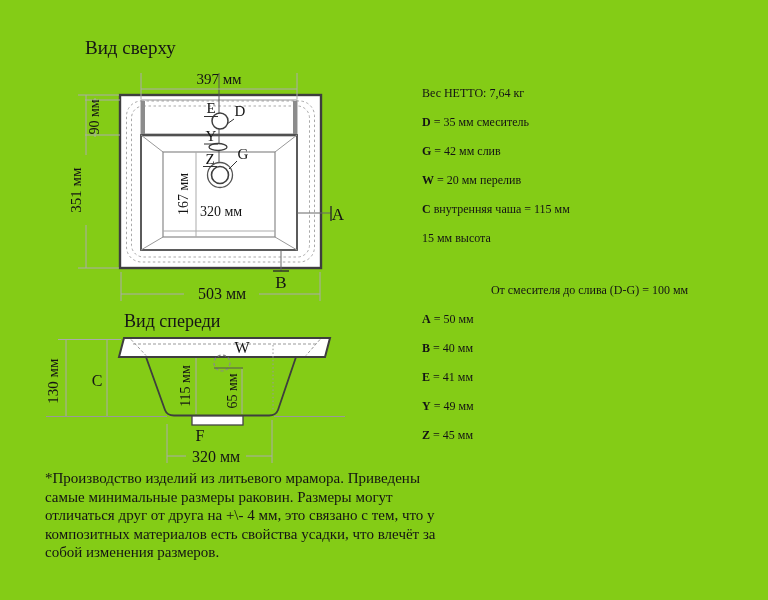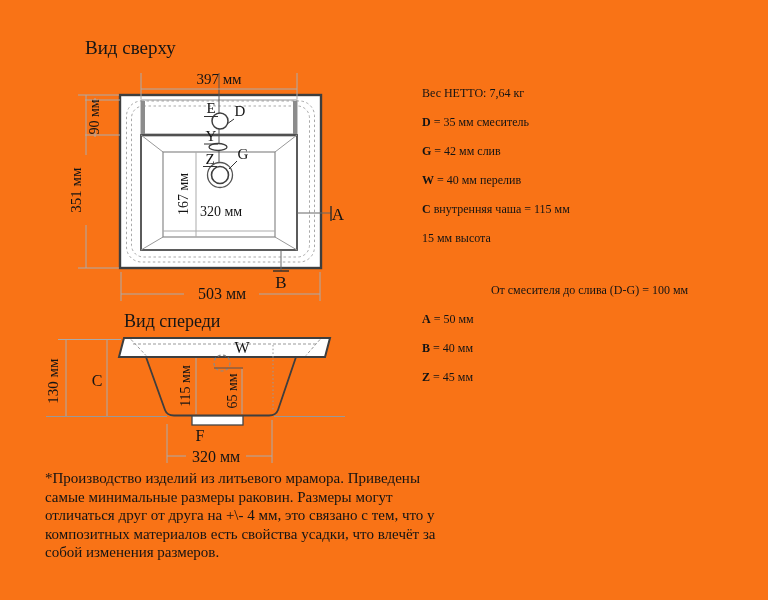--- a/index.html
+++ b/index.html
@@ -1,16 +1,16 @@
 <!DOCTYPE html>
 <html><head>
 <meta charset="utf-8">
 <style>
   html,body{margin:0;padding:0;background:#fff;}
-  #screen{position:relative;width:768px;height:600px;background:#f97316;overflow:hidden;
+  #screen{position:relative;width:768px;height:600px;background:#84cc16;overflow:hidden;
           font-family:"Liberation Serif",serif;color:#111;}
   .view-title{position:absolute;font-size:19px;color:#151515;}
   #front-title{font-size:18px;margin-left:36px;}
   svg{position:absolute;overflow:visible;}
   svg text{font-family:"Liberation Serif",serif;fill:#141414;}
   .dim-txt{font-size:14px;}
   .dim-txt-lg{font-size:15px;}
   .dim-txt-xl{font-size:16px;}
   .ltr{font-size:15px;}
   .ltr-lg{font-size:17px;}
@@ -141,24 +141,26 @@
     <text class="dim-txt" text-anchor="middle" transform="rotate(-90 185 386)" x="185" y="391">115 мм</text>
     <text class="dim-txt" text-anchor="middle" transform="rotate(-90 232 391)" x="232" y="396">65 мм</text>
     <text class="dim-txt-xl" x="200" y="441" text-anchor="middle">F</text>
     <text class="dim-txt-xl" x="216" y="462" text-anchor="middle">320 мм</text>
   </svg>
 
   <div id="specs">
     <div class="spec-line"><b></b><span>Вес НЕТТО: 7,64 кг</span></div>
     <div class="spec-line"><b>D</b><span> = 35 мм смеситель</span></div>
     <div class="spec-line"><b>G</b><span> = 42 мм слив</span></div>
-    <div class="spec-line"><b>W</b><span> = 40 мм перелив</span></div>
+    <div class="spec-line"><b>W</b><span> = 20 мм перелив</span></div>
     <div class="spec-line"><b>C</b><span> внутренняя чаша = 115 мм</span></div>
     <div class="spec-line"><b></b><span>15 мм высота</span></div>
     <div class="spec-line group-gap"><b></b><span>От смесителя до слива (D-G) = 100 мм</span></div>
     <div class="spec-line"><b>A</b><span> = 50 мм</span></div>
     <div class="spec-line"><b>B</b><span> = 40 мм</span></div>
+    <div class="spec-line"><b>E</b><span> = 41 мм</span></div>
+    <div class="spec-line"><b>Y</b><span> = 49 мм</span></div>
     <div class="spec-line"><b>Z</b><span> = 45 мм</span></div>
   </div>
 
   <div id="footnote">*Производство изделий из литьевого мрамора. Приведены самые минимальные размеры раковин. Размеры могут отличаться друг от друга на +\- 4 мм, это связано с тем, что у композитных материалов есть свойства усадки, что влечёт за собой изменения размеров.</div>
 
 </div>
 
 </body></html>

